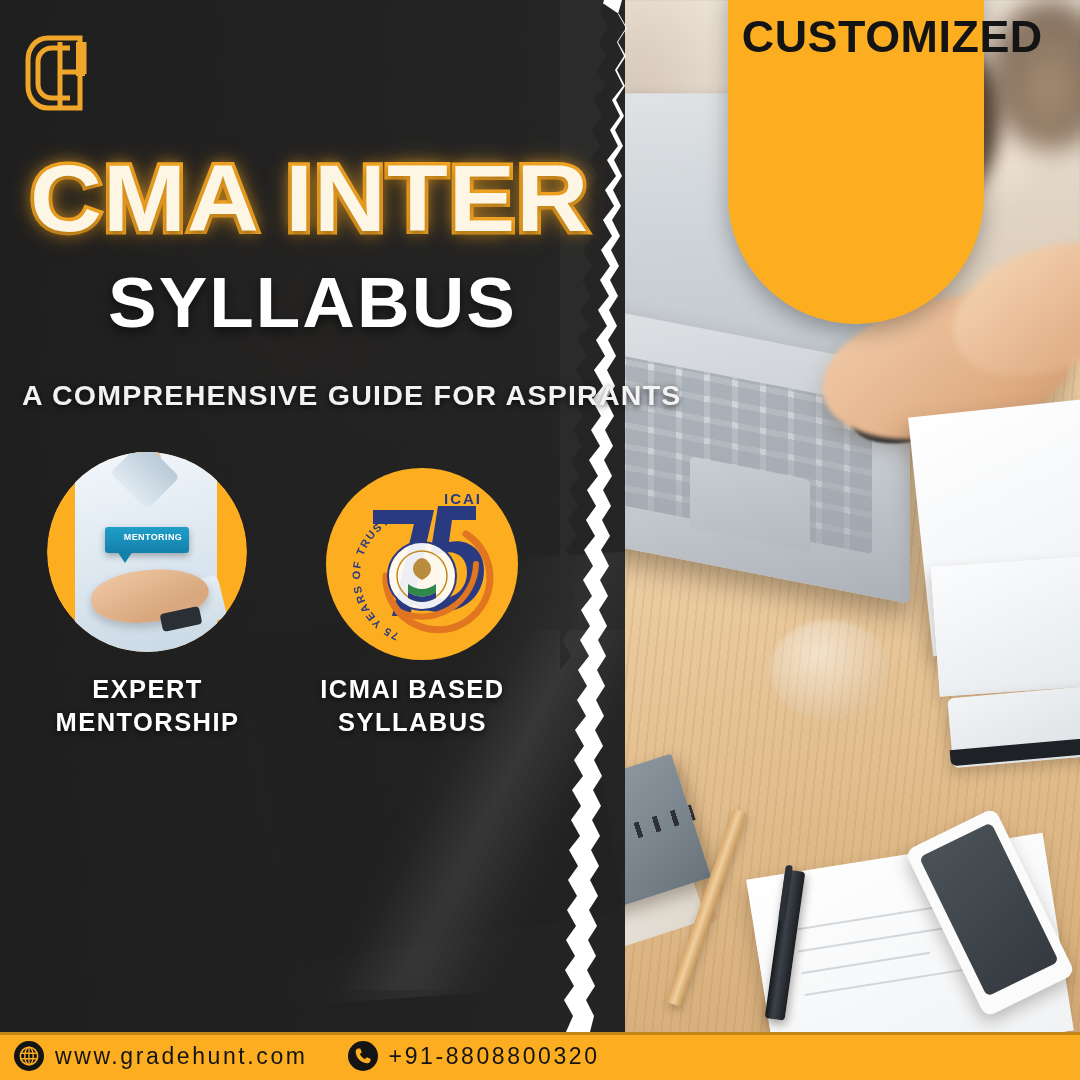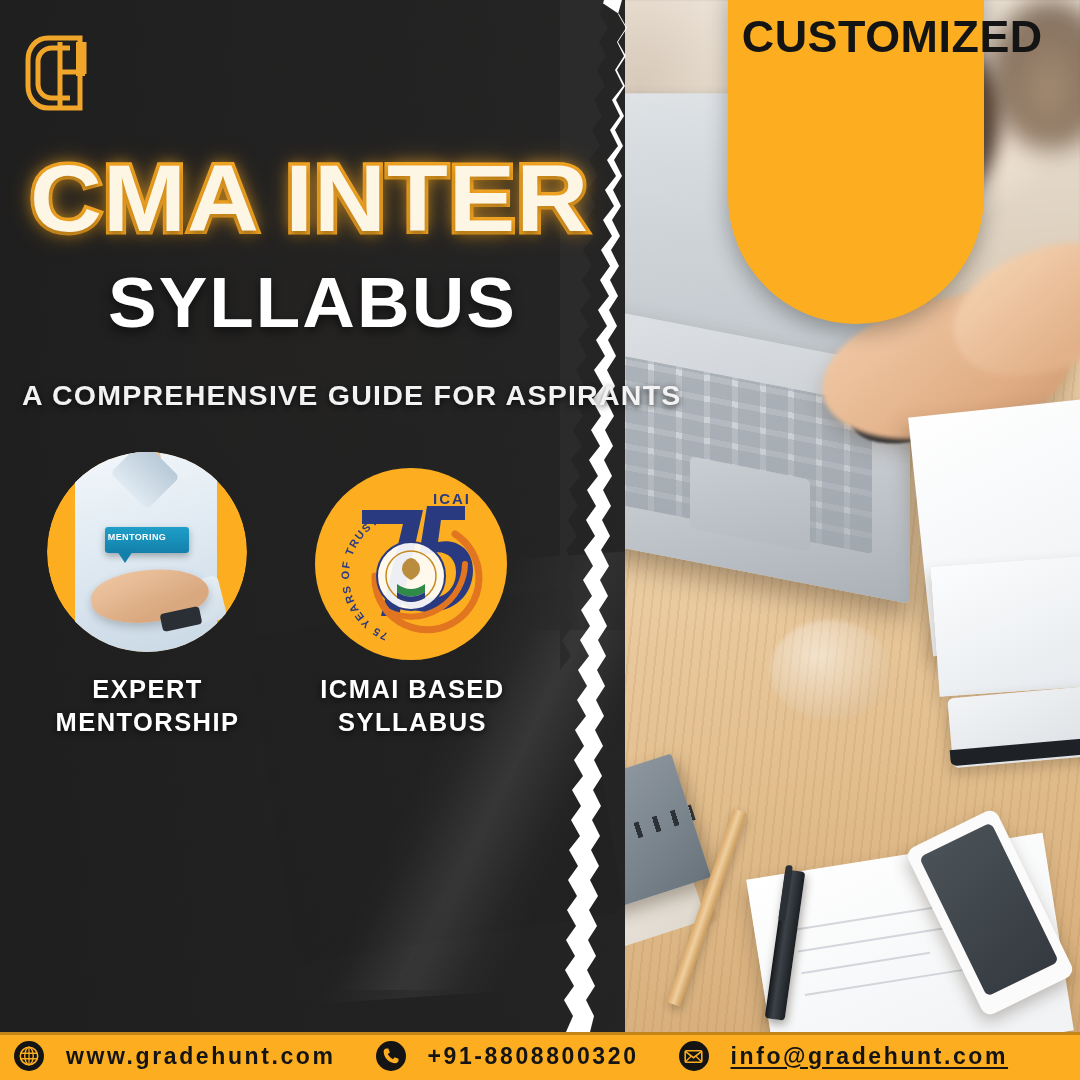--- a/index.html
+++ b/index.html
@@ -171,21 +171,21 @@
   
   .m-ring{position:absolute;inset:0;border-radius:50%;background:#fcae20;}
   .m-shirt{position:absolute;left:28px;top:0px;width:142px;height:200px;
     background:linear-gradient(165deg,#f2f7fb,#dce7f0 55%,#c9d8e5);border-radius:16px 16px 0 0;}
   .m-collar{position:absolute;left:72px;top:0px;width:52px;height:46px;
     background:linear-gradient(180deg,#b9cad8,#dfe9f1);transform:rotate(45deg);border-radius:5px;}
   .m-neck{position:absolute;left:84px;top:-8px;width:30px;height:30px;border-radius:50%;background:#e8c4a2;}
   .m-tag{position:absolute;left:58px;top:75px;width:84px;height:26px;
     background:linear-gradient(180deg,#1f9fc9,#1280aa);border-radius:3px;
     box-shadow:0 3px 7px rgba(0,0,0,.3);}
-  .m-tag-txt{position:absolute;left:48px;top:80px;width:84px;text-align:center;
+  .m-tag-txt{position:absolute;left:64px;top:80px;width:84px;text-align:center;
     font-size:9px;font-weight:bold;color:#fff;letter-spacing:.4px;}
   .m-tag-tail{position:absolute;left:70px;top:99px;width:0;height:0;
     border-left:8px solid transparent;border-right:8px solid transparent;border-top:12px solid #1280aa;}
   .m-hand{position:absolute;left:44px;top:118px;width:118px;height:52px;
     background:linear-gradient(160deg,#f0c9a5,#d9a87f 70%);border-radius:46% 52% 50% 48%;
     transform:rotate(-6deg);box-shadow:0 4px 10px rgba(0,0,0,.2);}
   .m-sleeve{position:absolute;left:128px;top:128px;width:48px;height:44px;
     background:linear-gradient(160deg,#eef4f9,#cfdde8);border-radius:6px;transform:rotate(-14deg);}
   .m-cuffdark{position:absolute;left:114px;top:158px;width:40px;height:18px;
     background:#2a2f35;border-radius:4px;transform:rotate(-12deg);}
@@ -201,21 +201,21 @@
   .btxt{margin-left:22px;font-size:30px;font-weight:bold;color:#ffffff;letter-spacing:2.4px;
     text-shadow:0 2px 6px rgba(0,0,0,.75);transform:scaleX(1.02);transform-origin:left center;}
 
   
   .footer{position:absolute;left:0;bottom:0;width:1080px;height:48px;z-index:20;
     background:#fcae20;display:flex;align-items:center;}
   .f-top{position:absolute;left:0;top:0;width:1080px;height:3px;background:#5a3a06;opacity:.35;}
   .fitem{display:flex;align-items:center;}
   .ficon{width:30px;height:30px;border-radius:50%;background:#141414;
     display:flex;align-items:center;justify-content:center;flex:none;}
-  .ftxt{margin-left:22px;font-size:23px;font-weight:bold;color:#141414;letter-spacing:2.6px;}
+  .ftxt{margin-left:11px;font-size:23px;font-weight:normal;color:#141414;letter-spacing:2.6px;}
   .ftxt.ul{text-decoration:underline;text-underline-offset:3px;}
 </style>
 </head>
 <body>
 
 <div id="poster">
 
   <div class="photo-side">
     <div class="ph ph-bg-top"></div>
     <div class="ph ph-dark-blob"></div>
@@ -315,21 +315,21 @@
       <div class="m-tag"></div>
       <div class="m-tag-tail"></div>
       <div class="m-tag-txt">MENTORING</div>
     </div>
   </div>
   <div class="feat-cap" style="left:15px;top:673px;width:265px;">
     <div>EXPERT</div>
     <div>MENTORSHIP</div>
   </div>
 
-  <div class="feat" style="left:315px;top:468px;">
+  <div class="feat" style="left:326px;top:468px;">
     <svg width="192" height="192" viewBox="0 0 192 192">
       <circle cx="96" cy="96" r="96" fill="#fcae20"></circle>
 
       <path d="M47,42 H108 L84,148 H66 L88,56 H47 Z" fill="#2a3a80"></path>
       <path d="M112,38 H150 V52 H126 L123,74 C140,70 158,80 158,102 C158,128 138,144 114,144
                C102,144 92,140 85,134 L94,120 C100,126 108,130 116,130 C131,130 141,119 141,104
                C141,90 131,82 117,85 L104,88 Z" fill="#2a3a80"></path>
 
       <path d="M60,108 A52,52 0 1,0 140,66" fill="none" stroke="#e2751f" stroke-width="7" stroke-linecap="round"></path>
       <path d="M150,96 A54,54 0 0,1 72,143" fill="none" stroke="#e2751f" stroke-width="6" stroke-linecap="round"></path>
@@ -380,25 +380,15 @@
     <div class="fitem" style="margin-left:40px;">
       <span class="ficon">
         <svg width="20" height="20" viewBox="0 0 24 24">
           <path d="M6.5,3 C5,3 3.2,4.6 3.2,6.6 C3.2,14 10,20.8 17.4,20.8 C19.4,20.8 21,19 21,17.5
                    L21,15.2 L16.3,13.4 L14.4,15.9 C12,14.8 9.2,12 8.1,9.6 L10.6,7.7 L8.8,3 Z" fill="#fcae20"></path>
         </svg>
       </span>
       <span class="ftxt">+91-8808800320</span>
     </div>
 
-    <div class="fitem" style="margin-left:40px;">
-      <span class="ficon">
-        <svg width="21" height="21" viewBox="0 0 24 24">
-          <rect x="2.5" y="5.5" width="19" height="13" rx="1.4" fill="none" stroke="#fcae20" stroke-width="1.8"></rect>
-          <path d="M3,6.4 L12,13.4 L21,6.4" fill="none" stroke="#fcae20" stroke-width="1.8"></path>
-          <path d="M3,17.8 L9.4,11.6 M21,17.8 L14.6,11.6" fill="none" stroke="#fcae20" stroke-width="1.5"></path>
-        </svg>
-      </span>
-      <span class="ftxt ul">info@gradehunt.com</span>
-    </div>
   </div>
 
 </div>
 
 </body></html>

